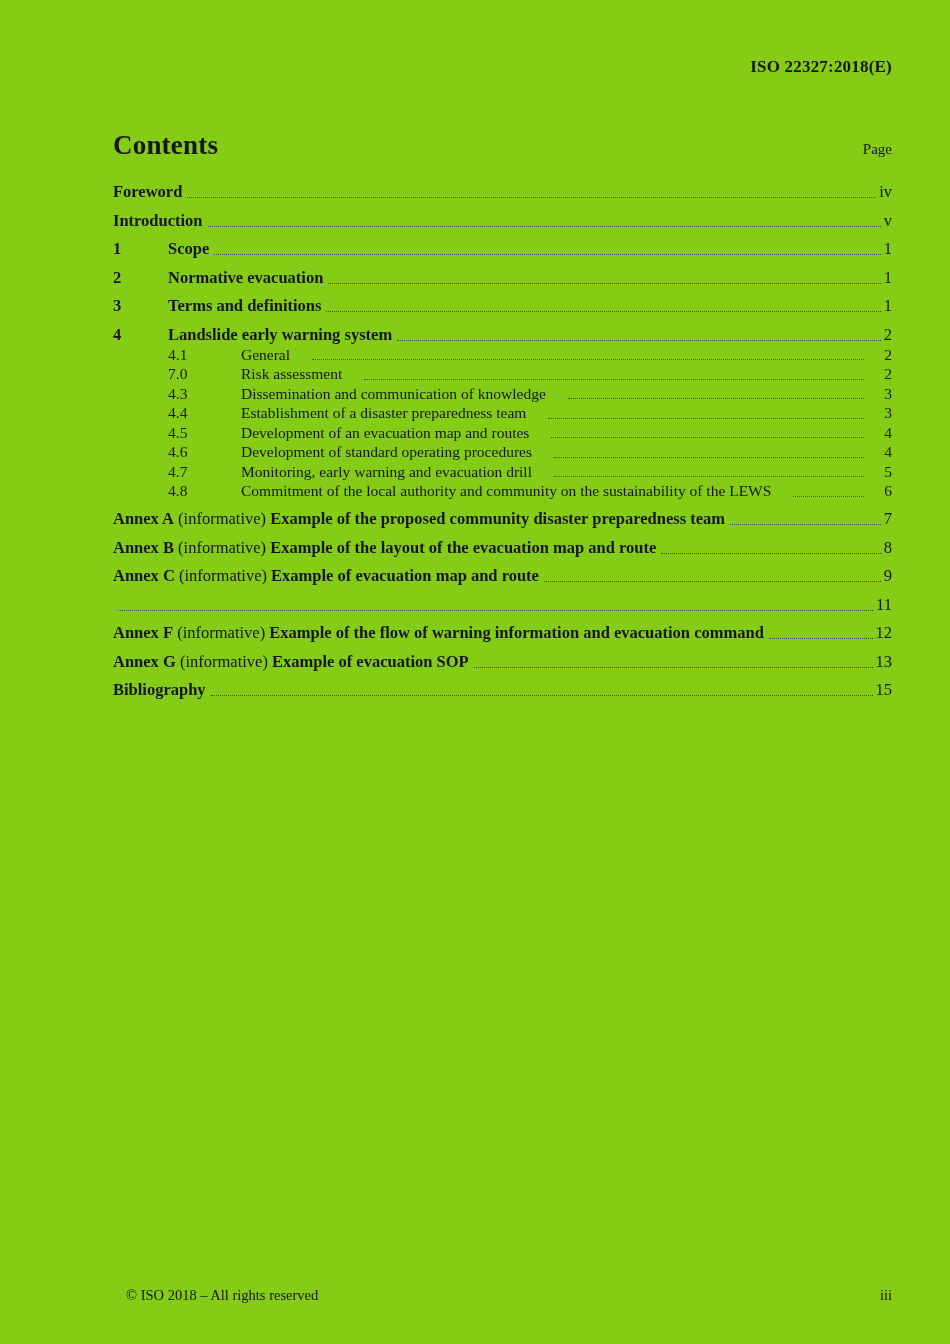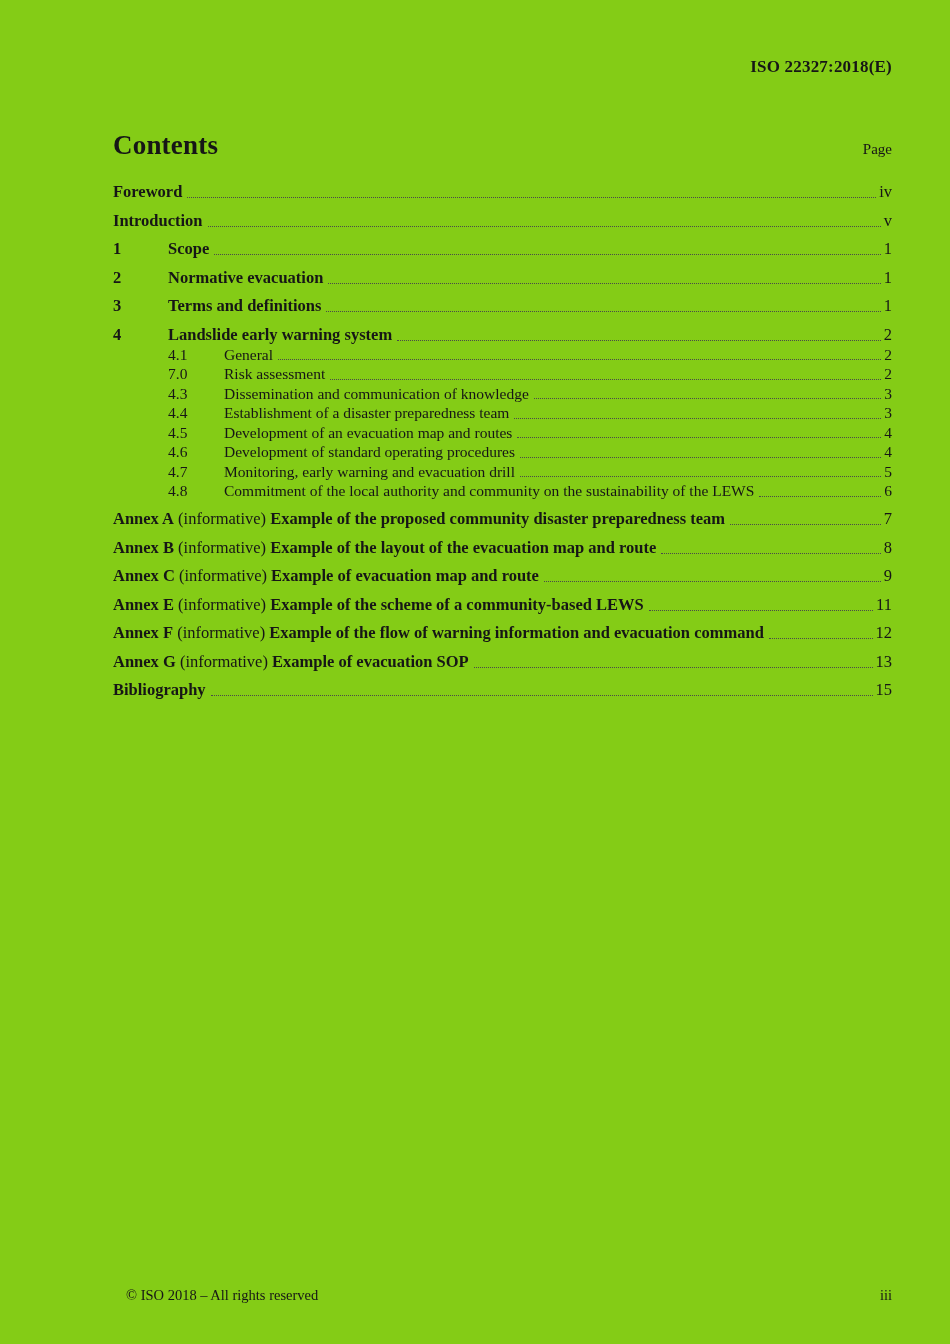--- a/index.html
+++ b/index.html
@@ -53,20 +53,21 @@
   .row.front, .row.clause, .row.annex {
     margin-top: 8.5px;
     font-size: 16.5px;
     line-height: 20px;
   }
   .row.sub {
     margin-top: 0;
     font-size: 15.5px;
     line-height: 19.5px;
     padding-left: 55px;
+    gap: 17px;
   }
   .row.front .title,
   .row.front .page,
   .row.clause .num,
   .row.clause .title,
   .row.clause .page,
   .row.annex .page {
     font-weight: bold;
   }
   .num {
@@ -202,21 +203,20 @@
           <span class="title"><span class="b">Annex B</span><span class="r"> (informative) </span><span class="b">Example of the layout of the evacuation map and route</span></span>
           <span class="leader"></span>
           <span class="page-num">8</span>
         </div>
         <div class="row annex">
           <span class="title"><span class="b">Annex C</span><span class="r"> (informative) </span><span class="b">Example of evacuation map and route</span></span>
           <span class="leader"></span>
           <span class="page-num">9</span>
         </div>
         <div class="row annex">
-          <span class="title"><span class="b">Annex E</span><span class="r"> (informative) </span><span class="b">Example of the scheme of a community-based LEWS</span></span>
           <span class="leader"></span>
           <span class="page-num">11</span>
         </div>
         <div class="row annex">
           <span class="title"><span class="b">Annex F</span><span class="r"> (informative) </span><span class="b">Example of the flow of warning information and evacuation command</span></span>
           <span class="leader"></span>
           <span class="page-num">12</span>
         </div>
         <div class="row annex">
           <span class="title"><span class="b">Annex G</span><span class="r"> (informative) </span><span class="b">Example of evacuation SOP</span></span>

